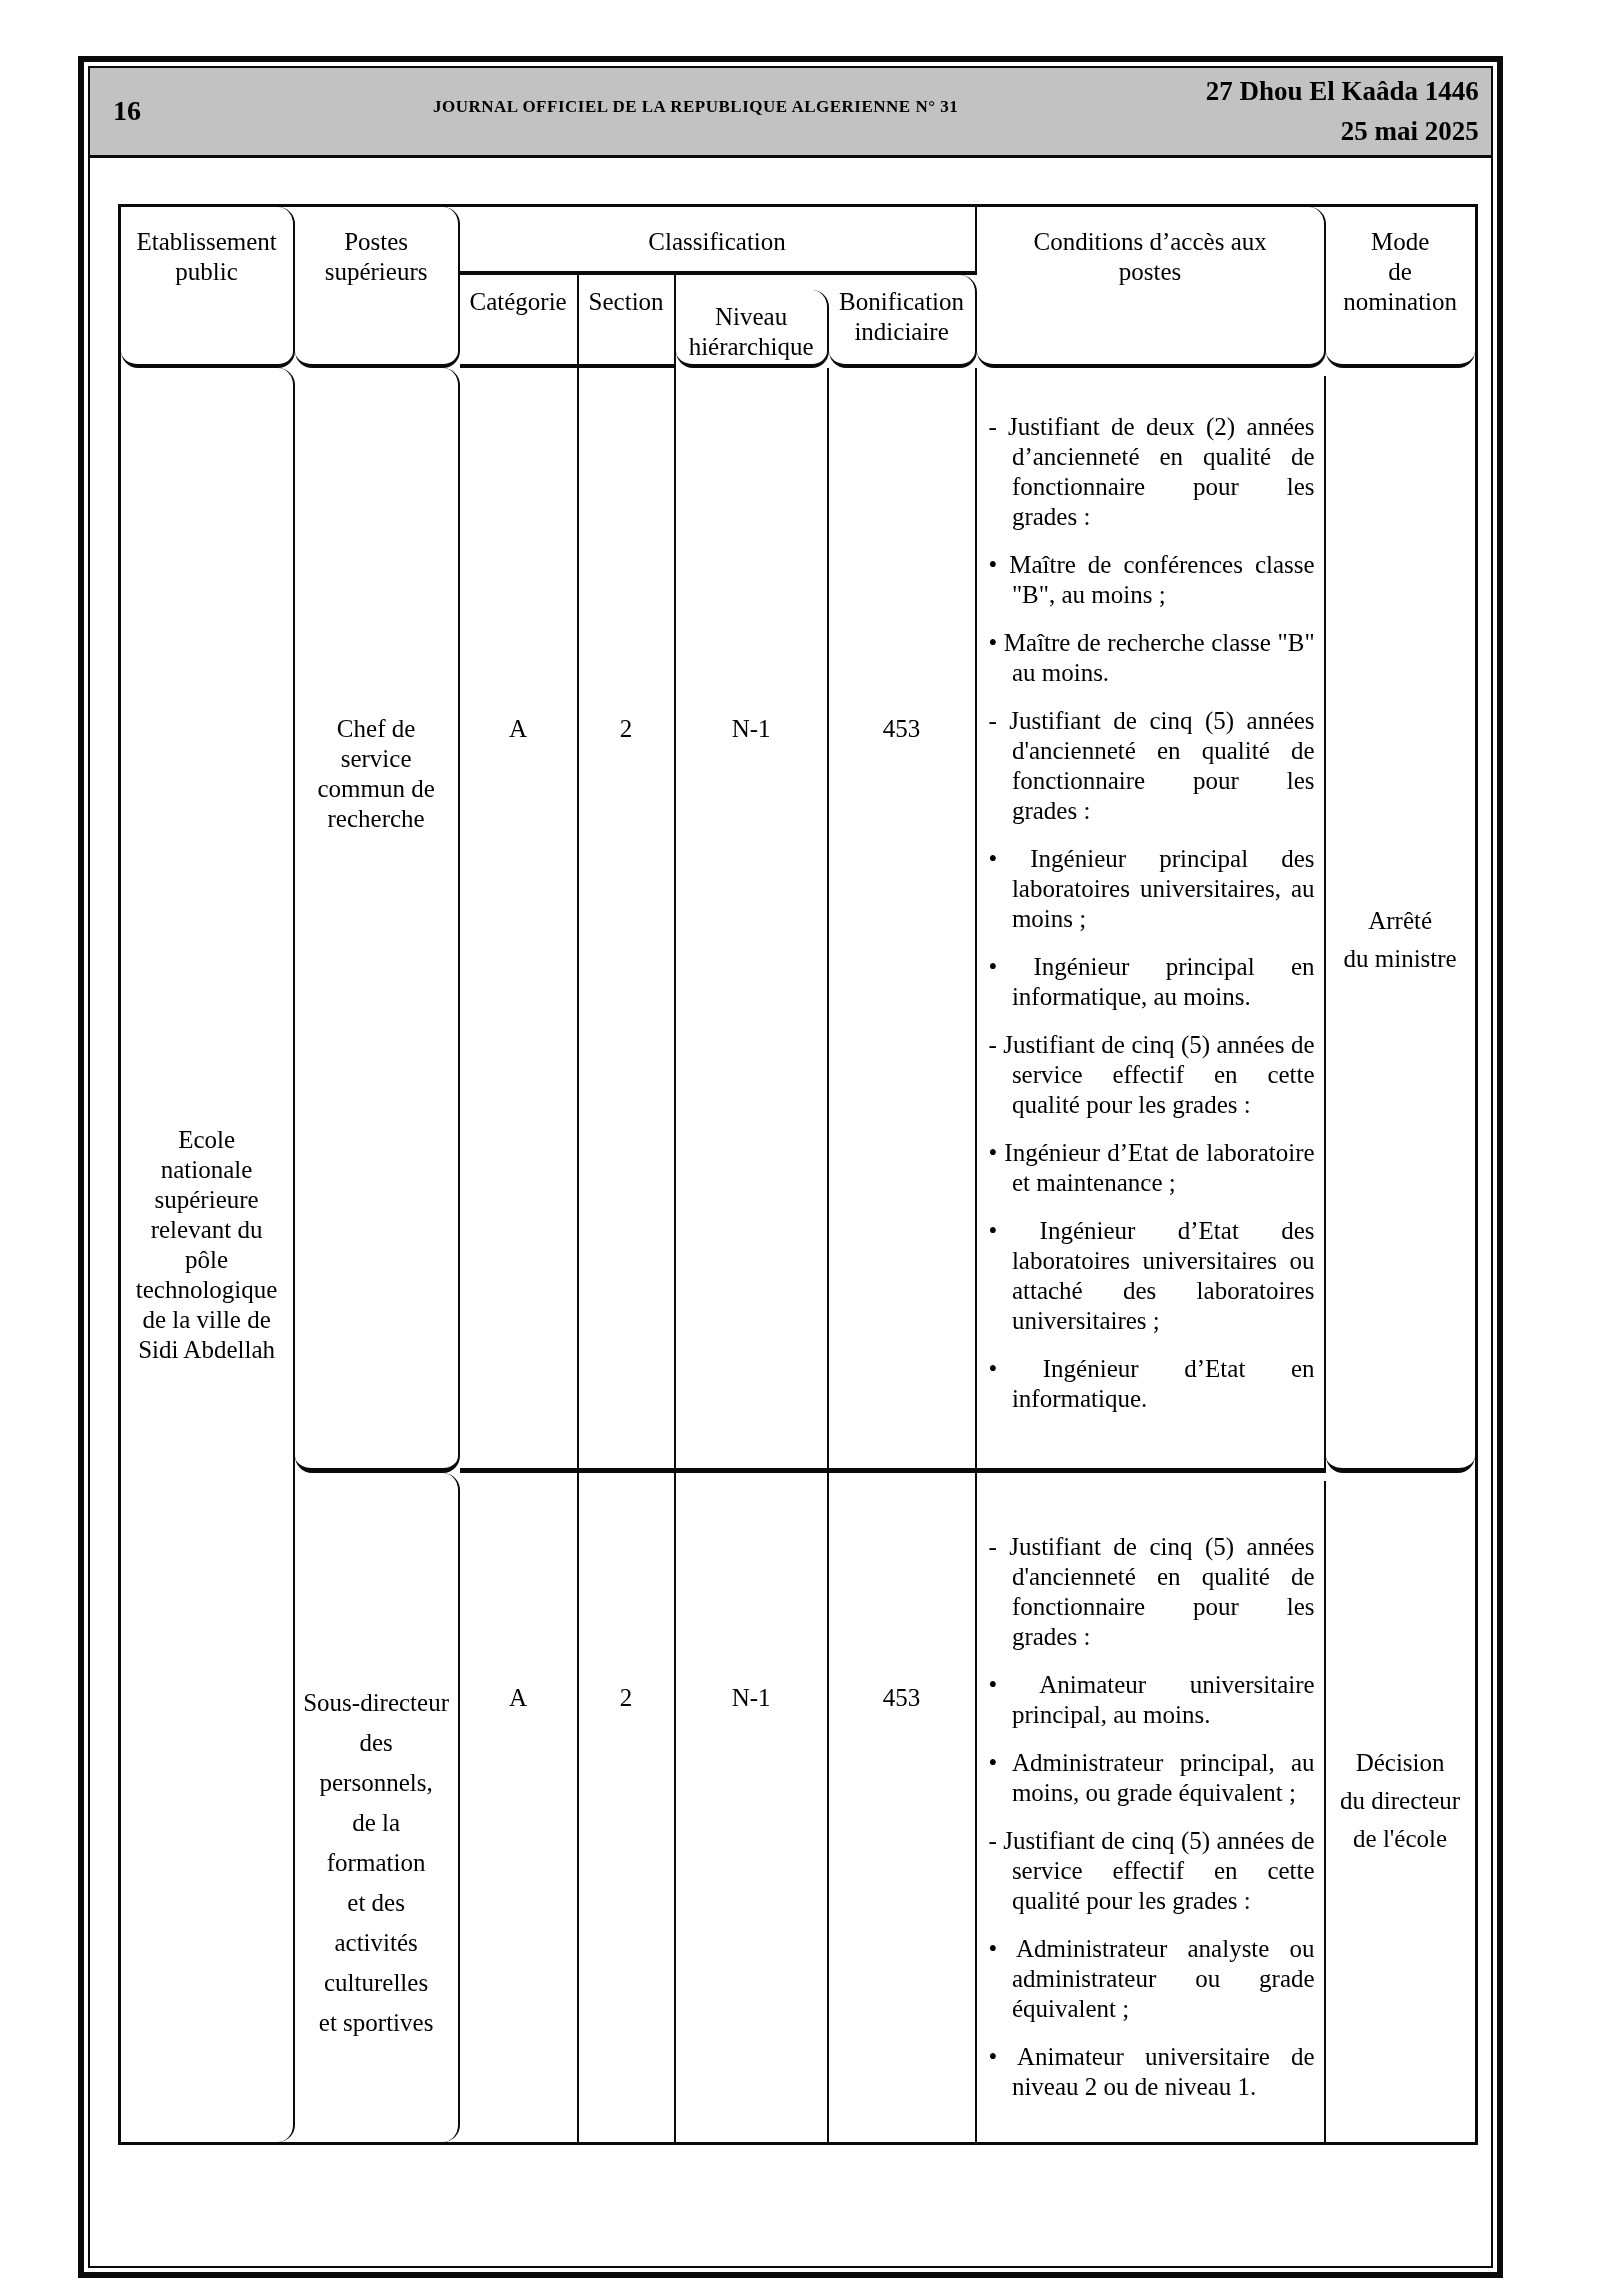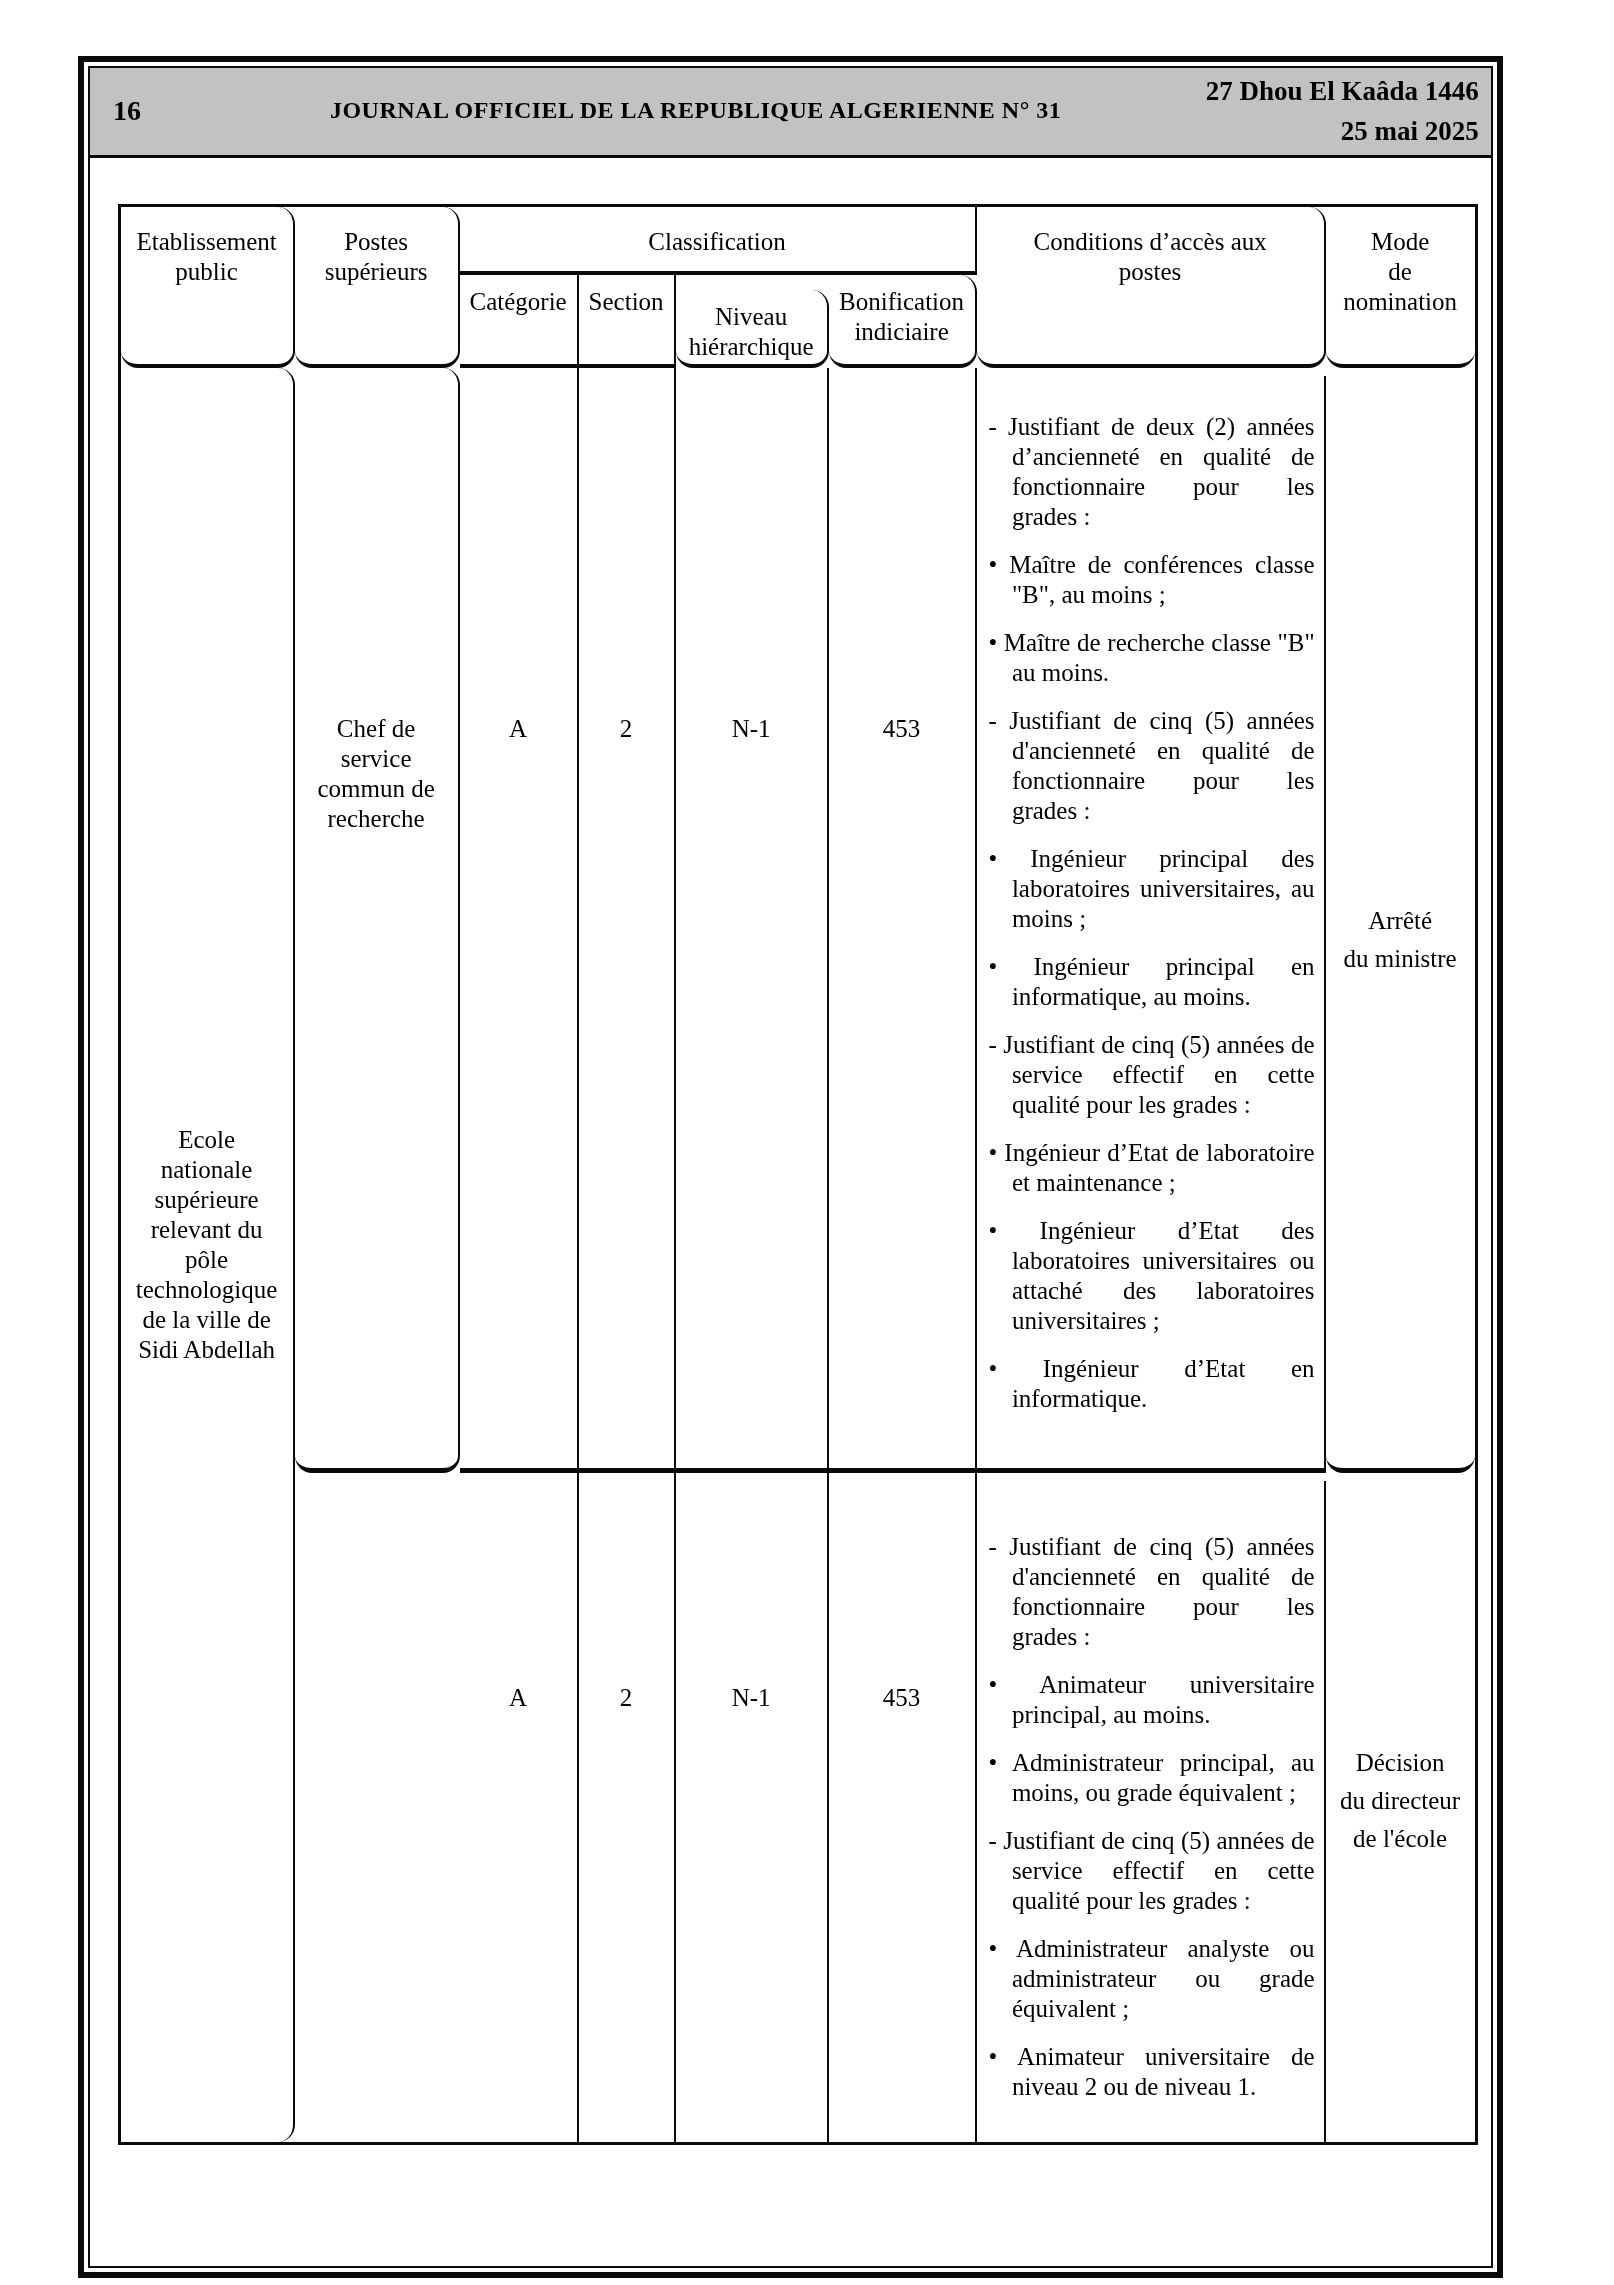--- a/index.html
+++ b/index.html
@@ -19,21 +19,21 @@
   .band {
     position:absolute; left:0; top:0; right:0; height:87px;
     background:#c2c2c2; border-bottom:3.6px solid #0a0a0a;
   }
   .page-num {
     position:absolute; left:23.5px; top:27px;
     font-size:28px; font-weight:bold;
   }
   .journal-title {
     position:absolute; left:199px; width:814px; top:29px;
-    font-size:24px; font-weight:bold; text-align:center; letter-spacing:0.5px;
+    font-size:17px; font-weight:bold; text-align:center; letter-spacing:0.5px;
   }
   .dates {
     position:absolute; right:12.7px; top:3.6px; text-align:right;
     font-size:27px; font-weight:bold; line-height:40px;
   }
   
   .jtable {
     position:absolute; left:28px; top:136px;
     display:grid;
     grid-template-columns:174px 165px 119px 97px 153px 148px 349px 149px;
@@ -142,20 +142,29 @@
           <div class="cond-item">• Ingénieur principal des laboratoires universitaires, au moins&nbsp;;</div>
           <div class="cond-item">• Ingénieur principal en informatique, au moins.</div>
           <div class="cond-item">- Justifiant de cinq (5) années de service effectif en cette qualité pour les grades&nbsp;:</div>
           <div class="cond-item">• Ingénieur d’Etat de laboratoire et maintenance&nbsp;;</div>
           <div class="cond-item">• Ingénieur d’Etat des laboratoires universitaires ou attaché des laboratoires universitaires&nbsp;;</div>
           <div class="cond-item">• Ingénieur d’Etat en informatique.</div>
         </div>
       <div class="cell bb6 noR c-mode1 preline">Arrêté
 du ministre</div>
 
+      <div class="cell noB c-poste2 preline">Sous-directeur
+des
+personnels,
+de la
+formation
+et des
+activités
+culturelles
+et sportives</div>
       <div class="cell noB c-cat2">A</div>
       <div class="cell noB c-sec2">2</div>
       <div class="cell noB c-niv2">N-1</div>
       <div class="cell noB c-bon2">453</div>
       <div class="cell noB c-cond2 cond">
           <div class="cond-item">- Justifiant de cinq (5) années d'ancienneté en qualité de fonctionnaire pour les grades&nbsp;:</div>
           <div class="cond-item">• Animateur universitaire principal, au moins.</div>
           <div class="cond-item">• Administrateur principal, au moins, ou grade équivalent&nbsp;;</div>
           <div class="cond-item">- Justifiant de cinq (5) années de service effectif en cette qualité pour les grades&nbsp;:</div>
           <div class="cond-item">• Administrateur analyste ou administrateur ou grade équivalent&nbsp;;</div>

